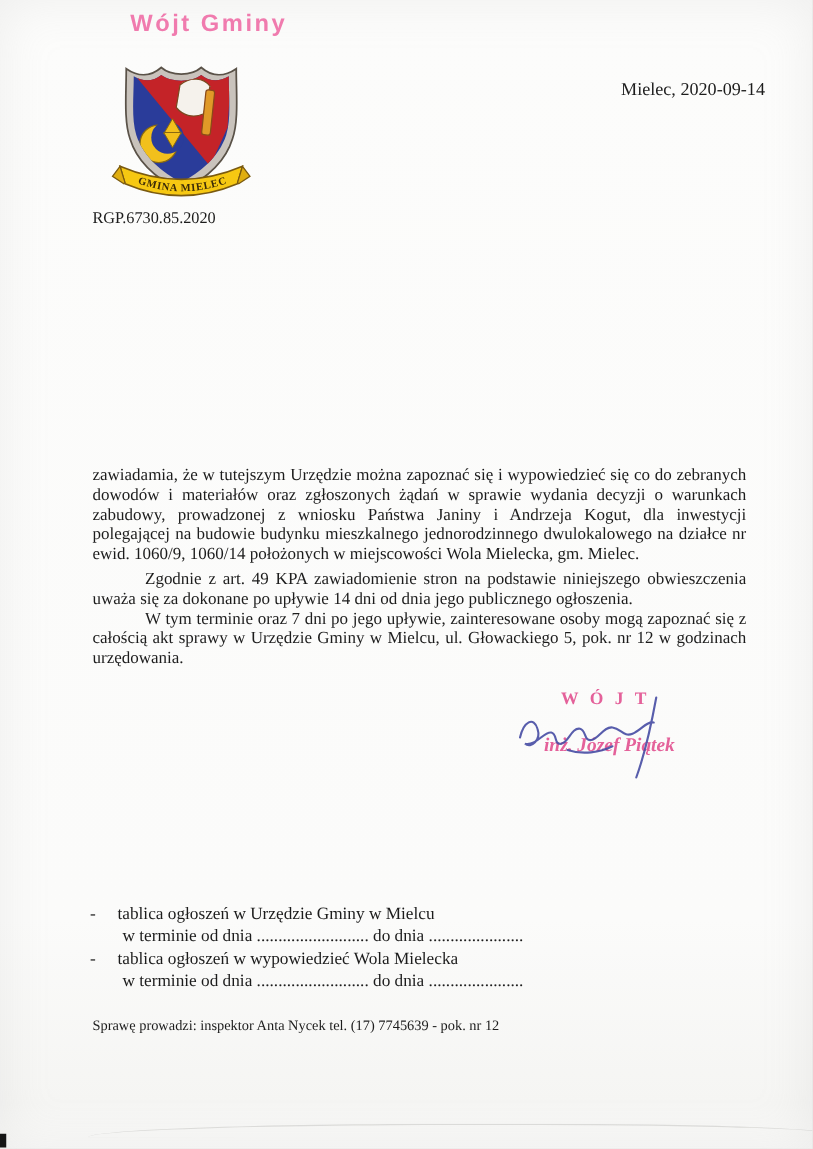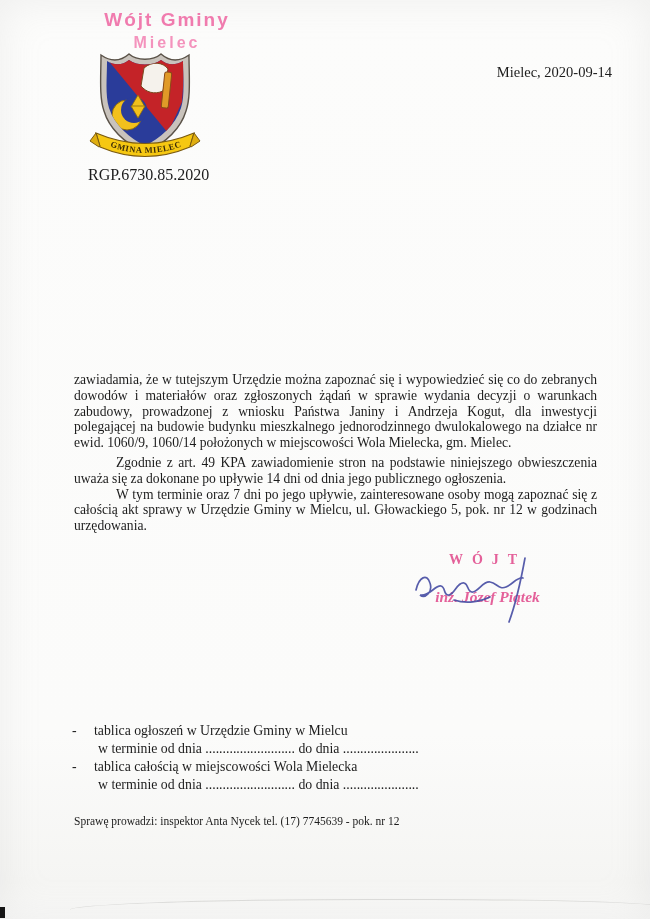--- a/index.html
+++ b/index.html
@@ -10,21 +10,21 @@
     font-family:"Liberation Serif", serif;
     color:#1c1c1c;
     box-shadow:inset 0 0 40px rgba(180,180,175,0.18);
   }
   
   .office{position:absolute;left:62px;top:9px;width:210px;text-align:center;
     font-family:"Liberation Sans", sans-serif;font-weight:bold;color:#f07bae;}
   .office-line1{font-size:19px;letter-spacing:2px;}
   .office-line2{font-size:16px;letter-spacing:3px;color:#f493bd;margin-top:3px;}
   .crest{position:absolute;left:88px;top:46px;width:114px;height:118px;}
-  .refnum{position:absolute;left:88px;top:166px;font-size:16px;}
+  .refnum{position:absolute;left:74px;top:166px;font-size:13px;}
   .dateline{position:absolute;left:0;top:64px;width:612px;text-align:right;font-size:14.5px;}
   
   .title-block{position:absolute;left:74px;top:221px;width:524px;text-align:center;font-weight:bold;}
   .title{font-size:15px;letter-spacing:6px;}
   .subtitle{font-size:15px;margin-top:1px;letter-spacing:0.2px;}
   
   .col{position:absolute;left:74px;width:523px;text-align:justify;font-size:13.6px;line-height:15.8px;}
   .legal{top:271px;text-indent:42px;}
   .authority{position:absolute;left:74px;top:328px;width:524px;text-align:center;
     font-weight:bold;font-size:14.5px;letter-spacing:2.5px;word-spacing:9px;}
@@ -50,21 +50,20 @@
     border-top:1px solid rgba(150,150,148,0.28);border-radius:50% 40% 0 0/100% 80% 0 0;}
   .corner-mark{position:absolute;left:0;bottom:1px;width:5px;height:11px;background:#151515;}
 </style>
 </head>
 <body>
 
 <div class="page">
 
   <div class="office">
     <div class="office-line1">Wójt Gminy</div>
-    <div class="office-line2">Mielec</div>
   </div>
 
   <svg class="crest" viewBox="0 0 114 118" xmlns="http://www.w3.org/2000/svg">
     <defs>
       <clipPath id="innerShield">
         <path d="M19,15 C27,20 35,19 41,14 C49,20 65,20 73,14 C79,19 87,20 95,15 C95,31 97,49 93,62 C87,80 72,92 57,100 C42,92 27,80 21,62 C17,49 19,31 19,15 Z"></path>
       </clipPath>
       <path id="bannerCurve" d="M18,99 Q57,115 98,99" fill="none"></path>
     </defs>
 
@@ -120,21 +119,21 @@
     <div class="post-item">
       <div class="post-dash">-</div>
       <div>
         <div>tablica ogłoszeń w Urzędzie Gminy w Mielcu</div>
         <div class="post-term">w terminie od dnia .......................... do dnia ......................</div>
       </div>
     </div>
     <div class="post-item">
       <div class="post-dash">-</div>
       <div>
-        <div>tablica całością w miejscowości Wola Mielecka</div>
+        <div>tablica ogłoszeń w wypowiedzieć Wola Mielecka</div>
         <div class="post-term">w terminie od dnia .......................... do dnia ......................</div>
       </div>
     </div>
   </div>
 
   <div class="footer">Sprawę prowadzi: inspektor Anta Nycek tel. (17) 7745639 - pok. nr 12</div>
 
   <div class="scan-curl"></div>
   <div class="corner-mark"></div>
 

